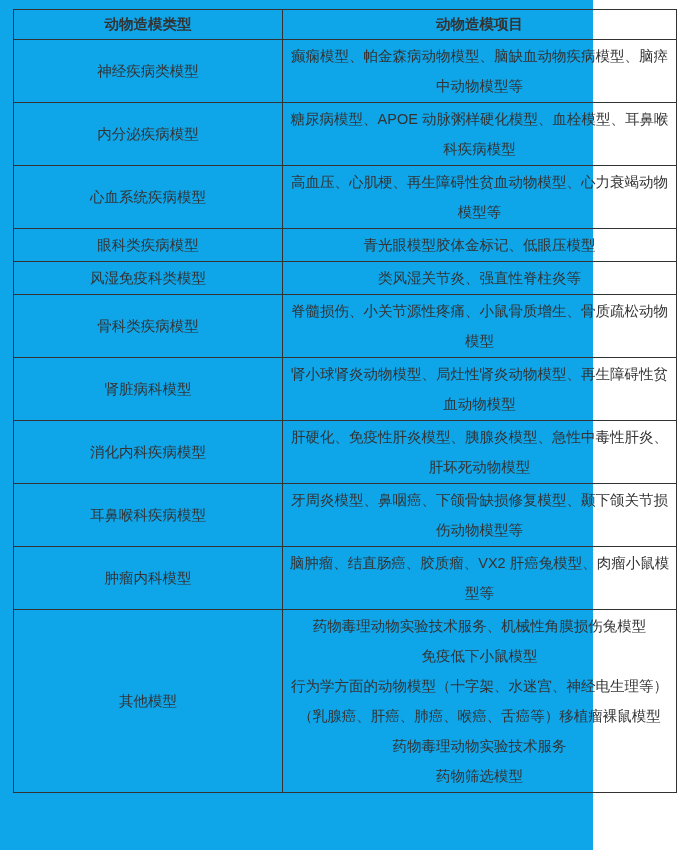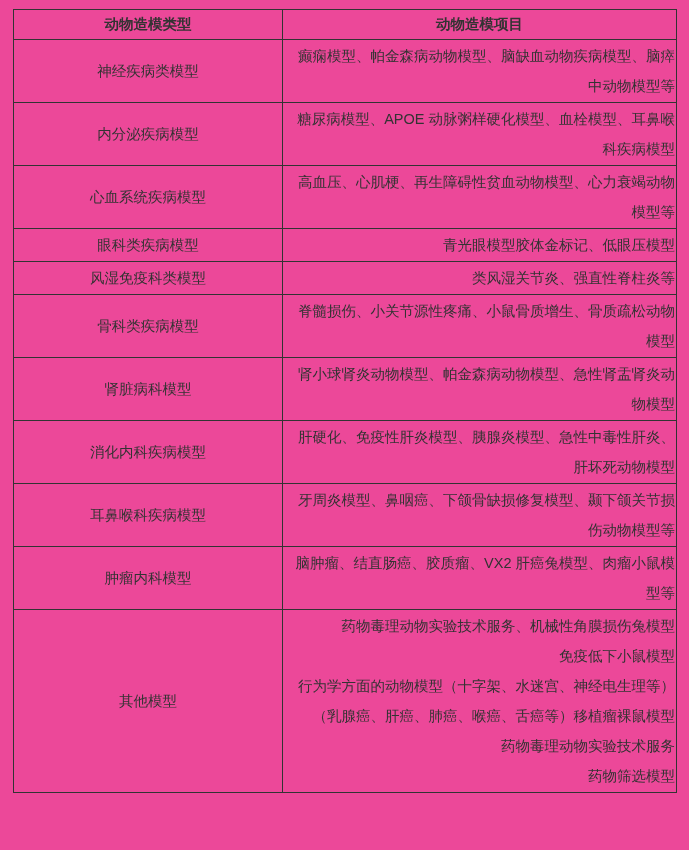--- a/index.html
+++ b/index.html
@@ -3,23 +3,23 @@
 <meta charset="utf-8">
 <style>
   html, body {
     margin: 0;
     padding: 0;
     background: #ffffff;
     font-family: "Liberation Sans", "DejaVu Sans", sans-serif;
     color: #333333;
   }
   .page {
-    width: 689px;
+    width: 593px;
     height: 850px;
-    background: #ec4899;
+    background: #0ea5e9;
     box-sizing: border-box;
   }
   .table-wrap {
     padding: 9px 0 0 13px;
   }
   table.model-table {
     border-collapse: collapse;
     table-layout: fixed;
     width: 663px;
   }
@@ -35,21 +35,21 @@
     padding: 1px 1px;
     box-sizing: border-box;
     word-break: break-word;
   }
   table.model-table th {
     font-weight: bold;
     line-height: 29px;
     padding: 0 1px;
   }
   .item-line {
-    text-align: right;
+    text-align: center;
   }
 </style>
 </head>
 <body>
 
 <div class="page">
   <div class="table-wrap">
     <table class="model-table">
       <colgroup>
         <col class="col-type">
@@ -94,21 +94,21 @@
           </tr>
           <tr>
             <td>骨科类疾病模型</td>
             <td>
               <div class="item-line">脊髓损伤、小关节源性疼痛、小鼠骨质增生、骨质疏松动物模型</div>
             </td>
           </tr>
           <tr>
             <td>肾脏病科模型</td>
             <td>
-              <div class="item-line">肾小球肾炎动物模型、帕金森病动物模型、急性肾盂肾炎动物模型</div>
+              <div class="item-line">肾小球肾炎动物模型、局灶性肾炎动物模型、再生障碍性贫血动物模型</div>
             </td>
           </tr>
           <tr>
             <td>消化内科疾病模型</td>
             <td>
               <div class="item-line">肝硬化、免疫性肝炎模型、胰腺炎模型、急性中毒性肝炎、肝坏死动物模型</div>
             </td>
           </tr>
           <tr>
             <td>耳鼻喉科疾病模型</td>

